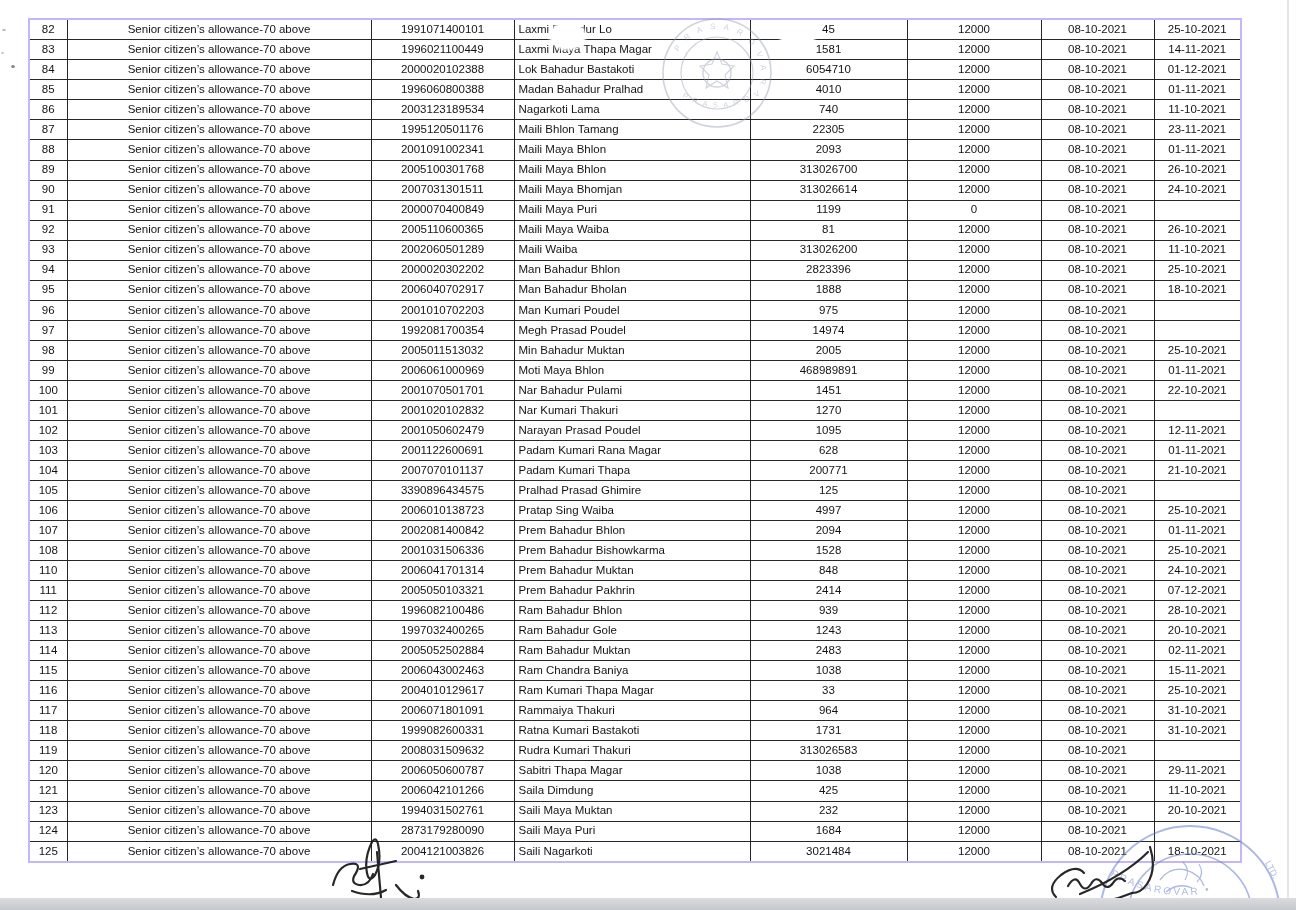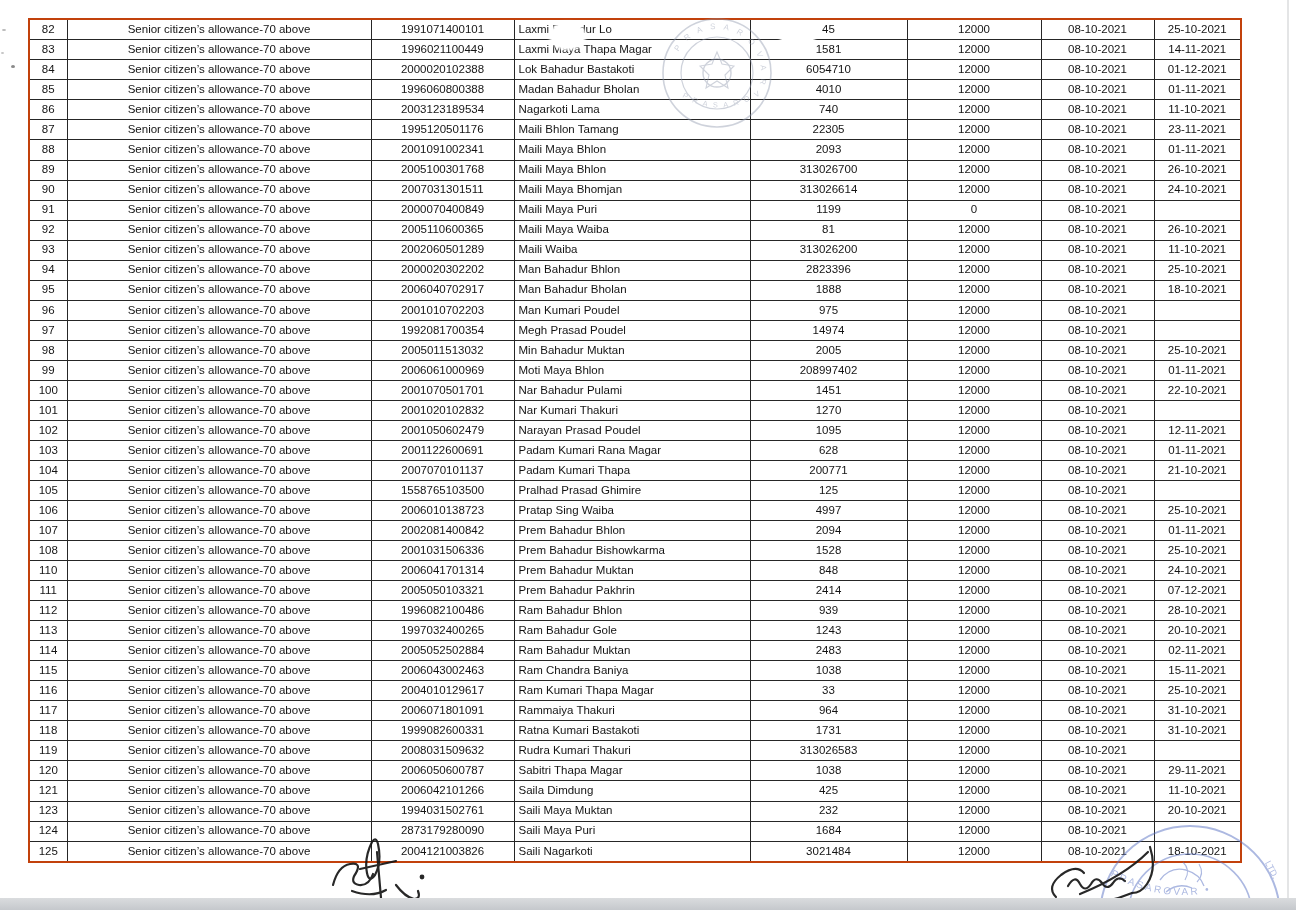--- a/index.html
+++ b/index.html
@@ -18,21 +18,21 @@
     background:#fff;
   }
   table.ledger td{
     border:1.5px solid #262626;
     font-size:11.5px;line-height:1;
     padding:0 4px;
     white-space:nowrap;overflow:hidden;
     vertical-align:middle;
     color:#141414;
   }
-  table.ledger{border:2px solid #c2410c;padding-left:21px;}
+  table.ledger{border:2px solid #c4b5fd;padding-left:21px;}
   td.c{text-align:center;}
   td.l{text-align:left;padding-left:5px;}
   
   .page-bottom-edge{
     position:absolute;left:0;top:898px;width:1296px;height:12px;
     background:linear-gradient(#dadcde, #c5c8cc);
   }
   .page-right-edge{
     position:absolute;top:0;left:1287px;width:2px;height:898px;
     background:#d8dadc;opacity:.7;
@@ -90,21 +90,21 @@
           <td class="l">Lok Bahadur Bastakoti</td>
           <td class="c">6054710</td>
           <td class="c">12000</td>
           <td class="c">08-10-2021</td>
           <td class="c">01-12-2021</td>
         </tr>
         <tr>
           <td class="c">85</td>
           <td class="c">Senior citizen’s allowance-70 above</td>
           <td class="c">1996060800388</td>
-          <td class="l">Madan Bahadur Bholan</td>
+          <td class="l">Madan Bahadur Pralhad</td>
           <td class="c">4010</td>
           <td class="c">12000</td>
           <td class="c">08-10-2021</td>
           <td class="c">01-11-2021</td>
         </tr>
         <tr>
           <td class="c">86</td>
           <td class="c">Senior citizen’s allowance-70 above</td>
           <td class="c">2003123189534</td>
           <td class="l">Nagarkoti Lama</td>
@@ -231,21 +231,21 @@
           <td class="c">2005</td>
           <td class="c">12000</td>
           <td class="c">08-10-2021</td>
           <td class="c">25-10-2021</td>
         </tr>
         <tr>
           <td class="c">99</td>
           <td class="c">Senior citizen’s allowance-70 above</td>
           <td class="c">2006061000969</td>
           <td class="l">Moti Maya Bhlon</td>
-          <td class="c">208997402</td>
+          <td class="c">468989891</td>
           <td class="c">12000</td>
           <td class="c">08-10-2021</td>
           <td class="c">01-11-2021</td>
         </tr>
         <tr>
           <td class="c">100</td>
           <td class="c">Senior citizen’s allowance-70 above</td>
           <td class="c">2001070501701</td>
           <td class="l">Nar Bahadur Pulami</td>
           <td class="c">1451</td>
@@ -289,21 +289,21 @@
           <td class="c">2007070101137</td>
           <td class="l">Padam Kumari Thapa</td>
           <td class="c">200771</td>
           <td class="c">12000</td>
           <td class="c">08-10-2021</td>
           <td class="c">21-10-2021</td>
         </tr>
         <tr>
           <td class="c">105</td>
           <td class="c">Senior citizen’s allowance-70 above</td>
-          <td class="c">1558765103500</td>
+          <td class="c">3390896434575</td>
           <td class="l">Pralhad Prasad Ghimire</td>
           <td class="c">125</td>
           <td class="c">12000</td>
           <td class="c">08-10-2021</td>
           <td class="c"></td>
         </tr>
         <tr>
           <td class="c">106</td>
           <td class="c">Senior citizen’s allowance-70 above</td>
           <td class="c">2006010138723</td>

